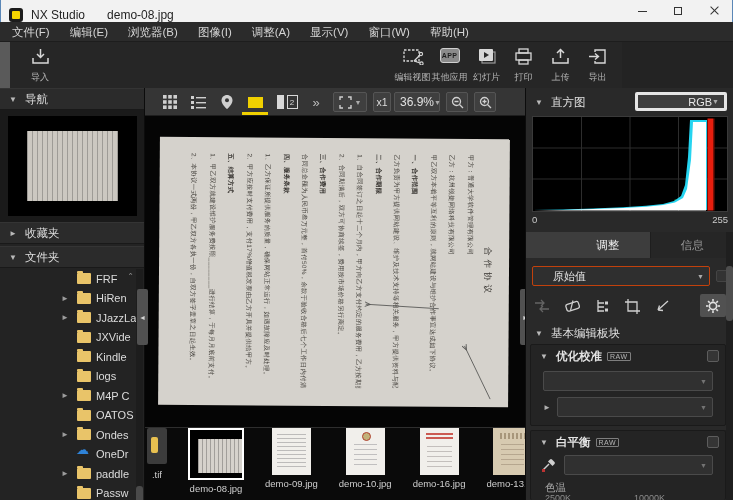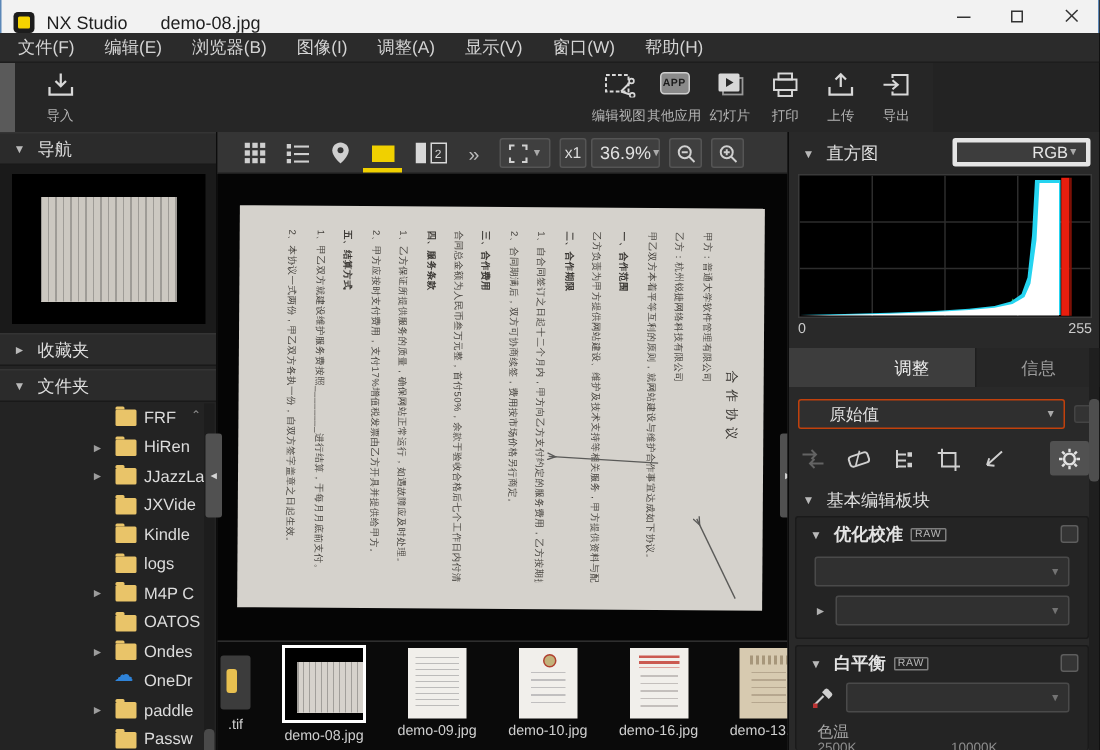--- a/index.html
+++ b/index.html
@@ -88,21 +88,21 @@
   .dline.title { font-size:8.5px; text-align:center; letter-spacing:4px; color:#35322e; }
   .dline.h { font-weight:bold; color:#3a3733; }
   .arrows-svg { position:absolute; left:0; top:0; width:350px; height:268px; }
 
   .collapse-handle { position:absolute; width:11px; height:56px; top:201px; background:#515151; border-radius:2px;
     display:flex; align-items:center; justify-content:center; font-size:7px; color:#d5d5d5; }
   .ch-left  { left:-8px; }
   .ch-right { right:-6px; }
 
   .filmstrip { position:absolute; left:0; top:339px; width:380px; height:73px; background:#0a0a0a; border-top:1px solid #2e2e2e;
-    display:flex; align-items:center; padding:0 0 3px 2px; }
+    display:flex; align-items:flex-start; padding:0 0 3px 2px; }
   .fitem { display:flex; flex-direction:column; align-items:center; margin-right:21px; }
   .flabel { font-size:9.5px; color:#cfcfcf; margin-top:3px; white-space:nowrap; }
   .thumb { position:relative; }
   .fitem.tif .thumb { width:20px; height:36px; background:#3c3c3c; border-radius:2px; margin-bottom:2px; }
   .fitem.tif .thumb::after { content:""; position:absolute; left:4px; top:9px; width:7px; height:16px; background:#e8c050; border-radius:2px; }
   .fitem.landscape .thumb { width:56px; height:52px; background:#000; border:2px solid #fff; }
   .fitem.landscape .thumb::after { content:""; position:absolute; left:4px; top:6px; width:44px; height:34px; background:#d6d2cc;
     background-image:repeating-linear-gradient(90deg, rgba(40,40,40,.3) 0 1px, transparent 1px 4px); background-clip:content-box; padding:3px 4px; }
   .fitem.plain .thumb, .fitem.cert .thumb, .fitem.reddoc .thumb, .fitem.tan .thumb { width:39px; height:47px; background:#f1efeb; }
   .fitem.plain .thumb::after { content:""; position:absolute; left:5px; top:6px; right:5px; bottom:8px;

